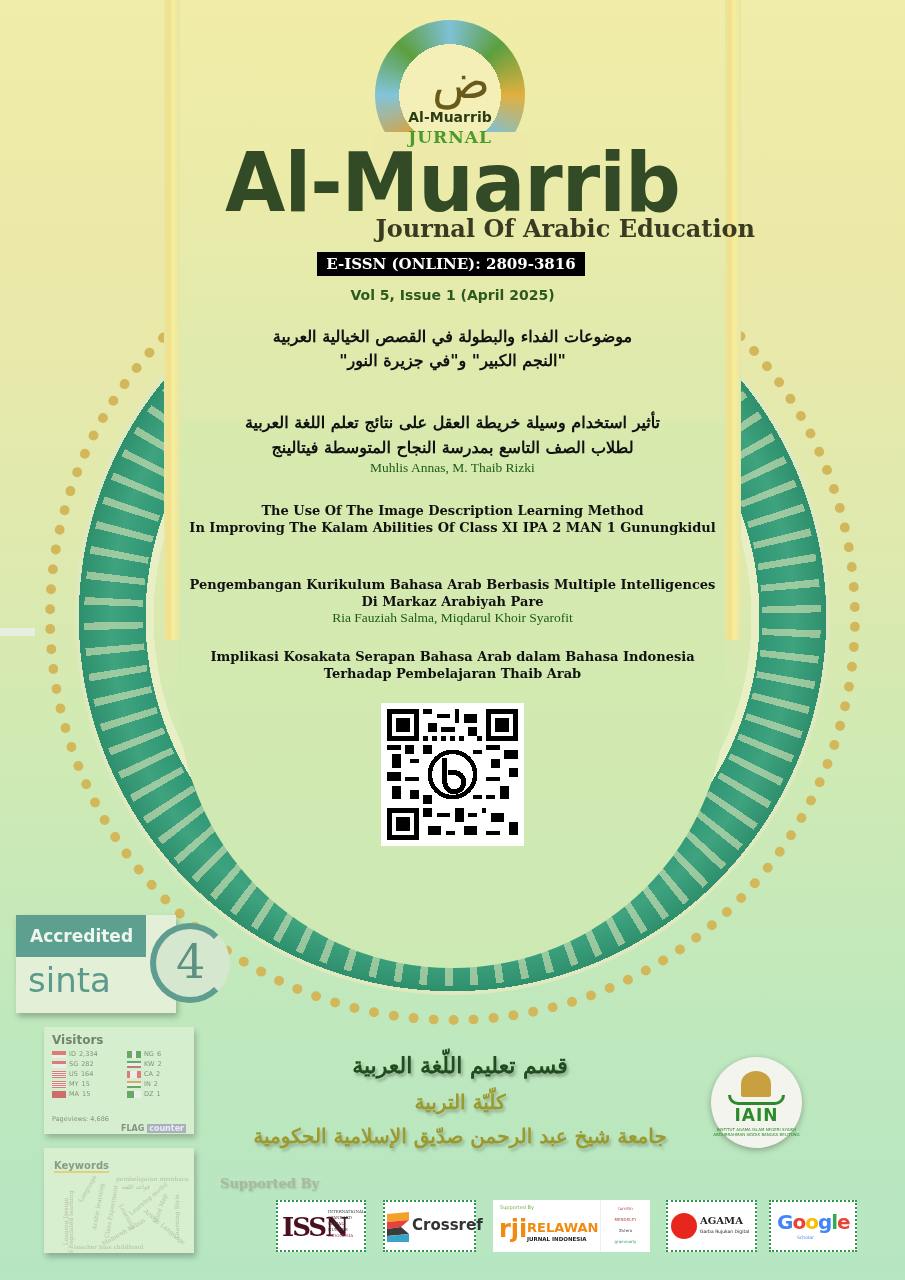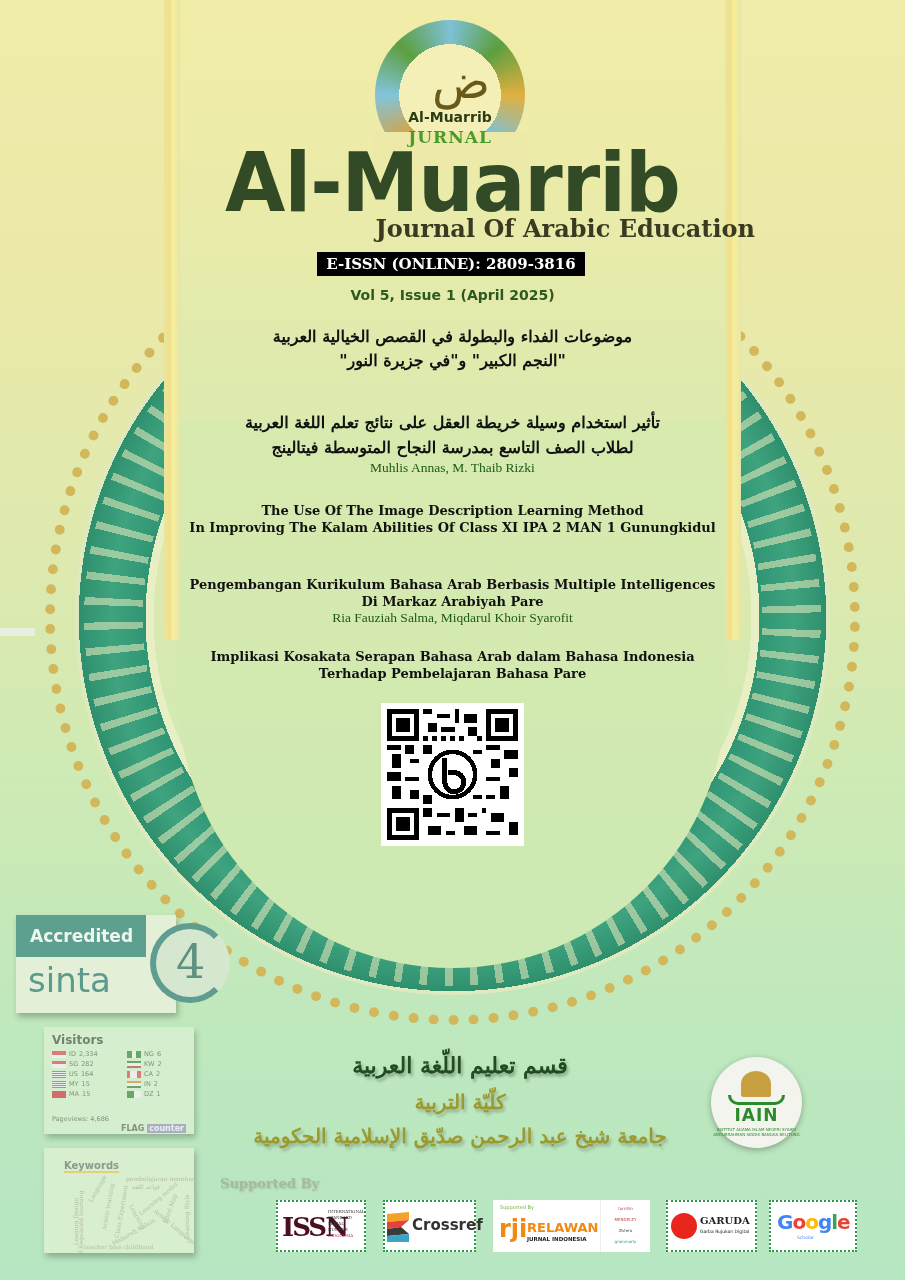--- a/index.html
+++ b/index.html
@@ -60,21 +60,21 @@
 
   .visitors{left:44px;top:1027px;width:150px;height:107px;background:#d8efcf;box-shadow:2px 4px 6px rgba(0,0,0,.25);padding:6px 8px;font-family:"DejaVu Sans",sans-serif;color:#7c8a7a;opacity:.9}
   .v-title{font-weight:bold;font-size:12px;color:#6a7a68}
   .v-grid{display:grid;grid-template-columns:1fr 1fr;column-gap:16px;margin-top:2px}
   .v-row{display:flex;align-items:center;font-size:6.5px;line-height:10px;gap:3px}
   .flag{display:inline-block;width:14px;height:7px}
   .v-pv{font-size:6.5px;margin-top:16px}
   .v-fc{font-size:8px;font-weight:bold;text-align:right;margin-top:1px}
   .v-fc span{background:#aab;color:#eef;padding:0 2px}
 
-  .keywords{left:44px;top:1148px;width:150px;height:105px;background:#d8efcf;box-shadow:2px 4px 6px rgba(0,0,0,.25);padding:6px 20px;font-family:"DejaVu Sans",sans-serif;overflow:hidden}
+  .keywords{left:44px;top:1148px;width:150px;height:105px;background:#d8efcf;box-shadow:2px 4px 6px rgba(0,0,0,.25);padding:6px 10px;font-family:"DejaVu Sans",sans-serif;overflow:hidden}
   .k-title{font-size:10px;font-weight:bold;color:#8a9a8a;border-bottom:2px solid #e0d080;display:inline-block}
   .k-cloud{position:relative;height:80px}
   .k-word{position:absolute;font-size:6px;color:#b4c0a0;white-space:nowrap;font-family:"DejaVu Serif",serif}
 
   .dept1{left:240px;top:1052px;width:440px;text-align:center;font-family:"DejaVu Serif",serif;font-weight:bold;font-size:22px;color:#1f4d1f;text-shadow:2px 3px 3px rgba(0,0,0,.25);direction:rtl}
   .dept2{left:240px;top:1090px;width:440px;text-align:center;font-family:"DejaVu Serif",serif;font-weight:bold;font-size:20px;color:#9c9a2e;text-shadow:2px 3px 3px rgba(0,0,0,.2);direction:rtl}
   .dept3{left:240px;top:1124px;width:440px;text-align:center;font-family:"DejaVu Serif",serif;font-weight:bold;font-size:20px;color:#9c9a2e;text-shadow:2px 3px 3px rgba(0,0,0,.2);direction:rtl}
 
   .iain{left:711px;top:1057px;width:91px;height:91px;border-radius:50%;background:#f4f4ee;box-shadow:0 2px 6px rgba(0,0,0,.3)}
   .iain-dome{left:30px;top:14px;width:30px;height:26px;background:#c9a040;border-radius:50% 50% 10% 10%}
@@ -134,21 +134,21 @@
   <div class="en-title">The Use Of The Image Description Learning Method</div>
   <div class="en-title">In Improving The Kalam Abilities Of Class XI IPA 2 MAN 1 Gunungkidul</div>
 </div>
 <div class="art" style="top:576px">
   <div class="en-title">Pengembangan Kurikulum Bahasa Arab Berbasis Multiple Intelligences</div>
   <div class="en-title">Di Markaz Arabiyah Pare</div>
   <div class="authors">Ria Fauziah Salma, Miqdarul Khoir Syarofit</div>
 </div>
 <div class="art" style="top:648px">
   <div class="en-title">Implikasi Kosakata Serapan Bahasa Arab dalam Bahasa Indonesia</div>
-  <div class="en-title">Terhadap Pembelajaran Bahasa Pare</div>
+  <div class="en-title">Terhadap Pembelajaran Thaib Arab</div>
 </div>
 
 <div class="abs qr">
   <svg viewBox="0 0 29 29" shape-rendering="crispEdges">
     <rect width="29" height="29" fill="#fff"></rect>
     <g fill="#000">
       <rect x="0" y="0" width="7" height="7"></rect>
         <rect x="1" y="1" width="5" height="5" fill="#fff"></rect>
         <rect x="2" y="2" width="3" height="3"></rect>
       <rect x="22" y="0" width="7" height="7"></rect>
@@ -335,21 +335,21 @@
   <div class="sp-inner" style="left:110px;top:3px;width:45px;text-align:center;font-size:4px;line-height:11px;color:#c04040">
     <div>turnitin</div>
     <div>MENDELEY</div>
     <div style="color:#444">Zotero</div>
     <div style="color:#3a9a5a">grammarly</div>
   </div>
 </div>
 
 <div class="sp dashed garuda-logo">
   <div class="sp-inner" style="left:5px;top:13px;width:26px;height:26px;border-radius:50%;background:#e8261e"></div>
-  <div class="sp-inner" style="left:34px;top:15px;font-family:'DejaVu Serif',serif;font-weight:bold;font-size:10px;color:#222">GARUDA</div>
+  <div class="sp-inner" style="left:34px;top:15px;font-family:'DejaVu Serif',serif;font-weight:bold;font-size:10px;color:#222">AGAMA</div>
   <div class="sp-inner" style="left:34px;top:29px;font-size:4.5px;color:#222">Garba Rujukan Digital</div>
 </div>
 
 <div class="sp dashed google-logo">
   <div class="sp-inner" style="left:8px;top:10px;font-size:20px;font-weight:bold;letter-spacing:-1px">
     <span style="color:#4285f4">G</span><span style="color:#ea4335">o</span><span style="color:#fbbc05">o</span><span style="color:#4285f4">g</span><span style="color:#34a853">l</span><span style="color:#ea4335">e</span>
   </div>
   <div class="sp-inner" style="left:28px;top:35px;font-size:4.5px;color:#4285f4">Scholar</div>
 </div>
 

